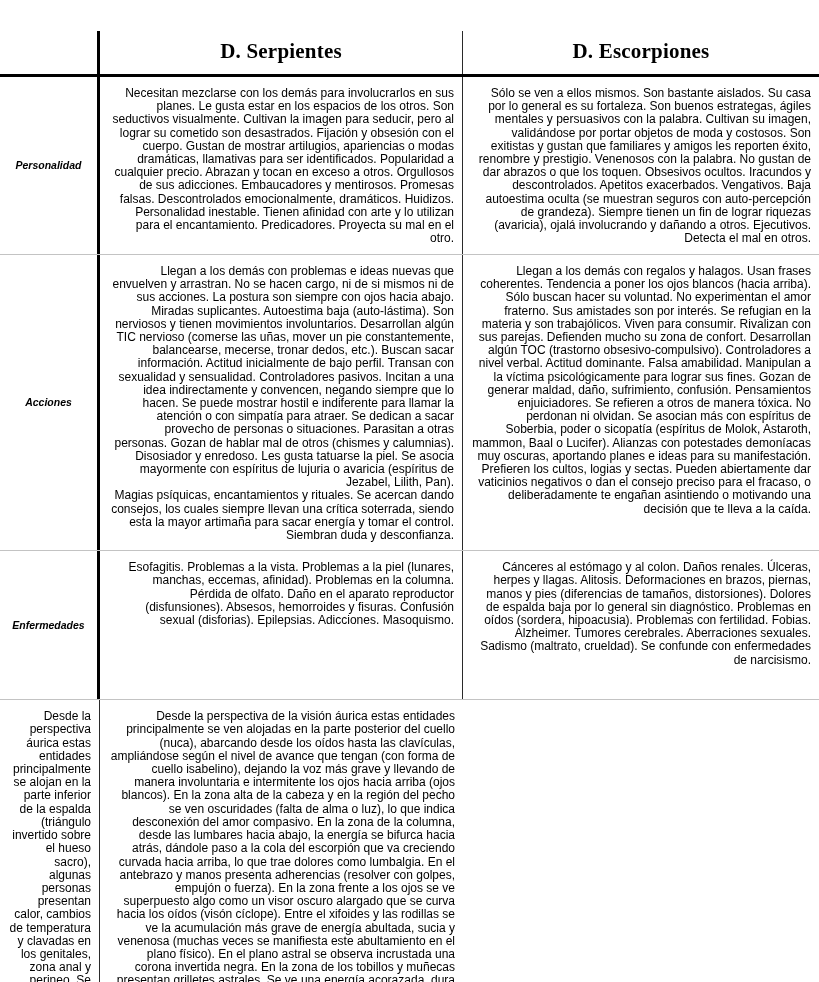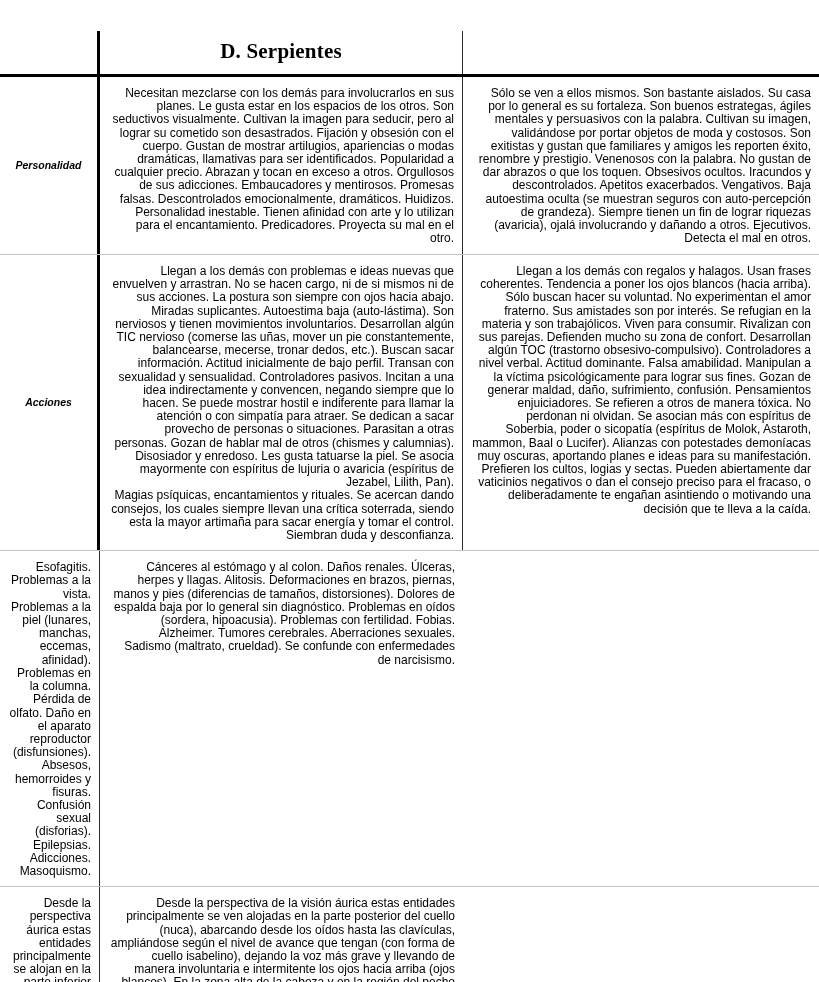--- a/index.html
+++ b/index.html
@@ -76,40 +76,44 @@
   .row-manifestacion  { min-height: 306px; }
 </style>
 </head>
 <body>
 
 <div class="doc-table">
 
   <div class="header-row">
     <div class="header-spacer"></div>
     <div class="header-cell first">D. Serpientes</div>
+    <div class="header-cell">D. Escorpiones</div>
   </div>
 
   <div class="body-row row-personalidad">
     <div class="label-cell">
       <span class="label-text">Personalidad</span>
     </div>
     <div class="content-cell first">Necesitan mezclarse con los demás para involucrarlos en sus planes. Le gusta estar en los espacios de los otros. Son seductivos visualmente. Cultivan la imagen para seducir, pero al lograr su cometido son desastrados. Fijación y obsesión con el cuerpo. Gustan de mostrar artilugios, apariencias o modas dramáticas, llamativas para ser identificados. Popularidad a cualquier precio. Abrazan y tocan en exceso a otros. Orgullosos de sus adicciones. Embaucadores y mentirosos. Promesas falsas. Descontrolados emocionalmente, dramáticos. Huidizos. Personalidad inestable. Tienen afinidad con arte y lo utilizan para el encantamiento. Predicadores. Proyecta su mal en el otro.</div>
     <div class="content-cell">Sólo se ven a ellos mismos. Son bastante aislados. Su casa por lo general es su fortaleza. Son buenos estrategas, ágiles mentales y persuasivos con la palabra. Cultivan su imagen, validándose por portar objetos de moda y costosos. Son exitistas y gustan que familiares y amigos les reporten éxito, renombre y prestigio. Venenosos con la palabra. No gustan de dar abrazos o que los toquen. Obsesivos ocultos. Iracundos y descontrolados. Apetitos exacerbados. Vengativos. Baja autoestima oculta (se muestran seguros con auto-percepción de grandeza). Siempre tienen un fin de lograr riquezas (avaricia), ojalá involucrando y dañando a otros. Ejecutivos. Detecta el mal en otros.</div>
   </div>
 
   <div class="body-row row-acciones">
     <div class="label-cell">
       <span class="label-text">Acciones</span>
     </div>
     <div class="content-cell first">Llegan a los demás con problemas e ideas nuevas que envuelven y arrastran. No se hacen cargo, ni de si mismos ni de sus acciones. La postura son siempre con ojos hacia abajo. Miradas suplicantes. Autoestima baja (auto-lástima). Son nerviosos y tienen movimientos involuntarios. Desarrollan algún TIC nervioso (comerse las uñas, mover un pie constantemente, balancearse, mecerse, tronar dedos, etc.). Buscan sacar información. Actitud inicialmente de bajo perfil. Transan con sexualidad y sensualidad. Controladores pasivos. Incitan a una idea indirectamente y convencen, negando siempre que lo hacen. Se puede mostrar hostil e indiferente para llamar la atención o con simpatía para atraer. Se dedican a sacar provecho de personas o situaciones. Parasitan a otras personas. Gozan de hablar mal de otros (chismes y calumnias). Disosiador y enredoso. Les gusta tatuarse la piel. Se asocia mayormente con espíritus de lujuria o avaricia (espíritus de Jezabel, Lilith, Pan).
 Magias psíquicas, encantamientos y rituales. Se acercan dando consejos, los cuales siempre llevan una crítica soterrada, siendo esta la mayor artimaña para sacar energía y tomar el control. Siembran duda y desconfianza.</div>
     <div class="content-cell">Llegan a los demás con regalos y halagos. Usan frases coherentes. Tendencia a poner los ojos blancos (hacia arriba). Sólo buscan hacer su voluntad. No experimentan el amor fraterno. Sus amistades son por interés. Se refugian en la materia y son trabajólicos. Viven para consumir. Rivalizan con sus parejas. Defienden mucho su zona de confort. Desarrollan algún TOC (trastorno obsesivo-compulsivo). Controladores a nivel verbal. Actitud dominante. Falsa amabilidad. Manipulan a la víctima psicológicamente para lograr sus fines. Gozan de generar maldad, daño, sufrimiento, confusión. Pensamientos enjuiciadores. Se refieren a otros de manera tóxica. No perdonan ni olvidan. Se asocian más con espíritus de Soberbia, poder o sicopatía (espíritus de Molok, Astaroth, mammon, Baal o Lucifer). Alianzas con potestades demoníacas muy oscuras, aportando planes e ideas para su manifestación. Prefieren los cultos, logias y sectas. Pueden abiertamente dar vaticinios negativos o dan el consejo preciso para el fracaso, o deliberadamente te engañan asintiendo o motivando una decisión que te lleva a la caída.</div>
   </div>
 
   <div class="body-row row-enfermedades">
+    <div class="label-cell">
+      <span class="label-text">Enfermedades</span>
+    </div>
     <div class="content-cell first">Esofagitis. Problemas a la vista. Problemas a la piel (lunares, manchas, eccemas, afinidad). Problemas en la columna. Pérdida de olfato. Daño en el aparato reproductor (disfunsiones). Absesos, hemorroides y fisuras. Confusión sexual (disforias). Epilepsias. Adicciones. Masoquismo.</div>
     <div class="content-cell">Cánceres al estómago y al colon. Daños renales. Úlceras, herpes y llagas. Alitosis. Deformaciones en brazos, piernas, manos y pies (diferencias de tamaños, distorsiones). Dolores de espalda baja por lo general sin diagnóstico. Problemas en oídos (sordera, hipoacusia). Problemas con fertilidad. Fobias. Alzheimer. Tumores cerebrales. Aberraciones sexuales. Sadismo (maltrato, crueldad). Se confunde con enfermedades de narcisismo.</div>
   </div>
 
   <div class="body-row row-manifestacion">
     <div class="content-cell first">Desde la perspectiva áurica estas entidades principalmente se alojan en la parte inferior de la espalda (triángulo invertido sobre el hueso sacro), algunas personas presentan calor, cambios de temperatura y clavadas en los genitales, zona anal y perineo. Se presentan mayores concentraciones de energía en las extremidades inferiores que en las superiores (puede haber rigidez en las rodillas), tienden a juntar las rodillas. En la zona del pecho hay abultamiento de energía oscura. Desde la zona del timo hacia arriba se empieza a ver una bifurcación donde aparecen proyecciones de cabezas como de serpiente, y pueden ser dos o más cabezas (personalidades distintas). Se agudiza la voz e incluso hay cambios de voz. En la zona de las caderas y bajo vientre hay energías rojas y cafés, las cuales son energías concentradas de basura y acumulación, lo que generalmente revela pérdida de inocencia antes de la madurez natural sexual. En la zona de los ojos hay un visor doble, los que se mueven rotando desincronizados (cada ojo independiente), físicamente se ven ojos más separados. Desde la parte posterior de las caderas sale una extensión de energía con forma de un abanico (las cuales son posibilidades de encantamiento).</div>
     <div class="content-cell">Desde la perspectiva de la visión áurica estas entidades principalmente se ven alojadas en la parte posterior del cuello (nuca), abarcando desde los oídos hasta las clavículas, ampliándose según el nivel de avance que tengan (con forma de cuello isabelino), dejando la voz más grave y llevando de manera involuntaria e intermitente los ojos hacia arriba (ojos blancos). En la zona alta de la cabeza y en la región del pecho se ven oscuridades (falta de alma o luz), lo que indica desconexión del amor compasivo. En la zona de la columna, desde las lumbares hacia abajo, la energía se bifurca hacia atrás, dándole paso a la cola del escorpión que va creciendo curvada hacia arriba, lo que trae dolores como lumbalgia. En el antebrazo y manos presenta adherencias (resolver con golpes, empujón o fuerza). En la zona frente a los ojos se ve superpuesto algo como un visor oscuro alargado que se curva hacia los oídos (visón cíclope). Entre el xifoides y las rodillas se ve la acumulación más grave de energía abultada, sucia y venenosa (muchas veces se manifiesta este abultamiento en el plano físico). En el plano astral se observa incrustada una corona invertida negra. En la zona de los tobillos y muñecas presentan grilletes astrales. Se ve una energía acorazada, dura y fría.</div>
   </div>
 
 </div>

